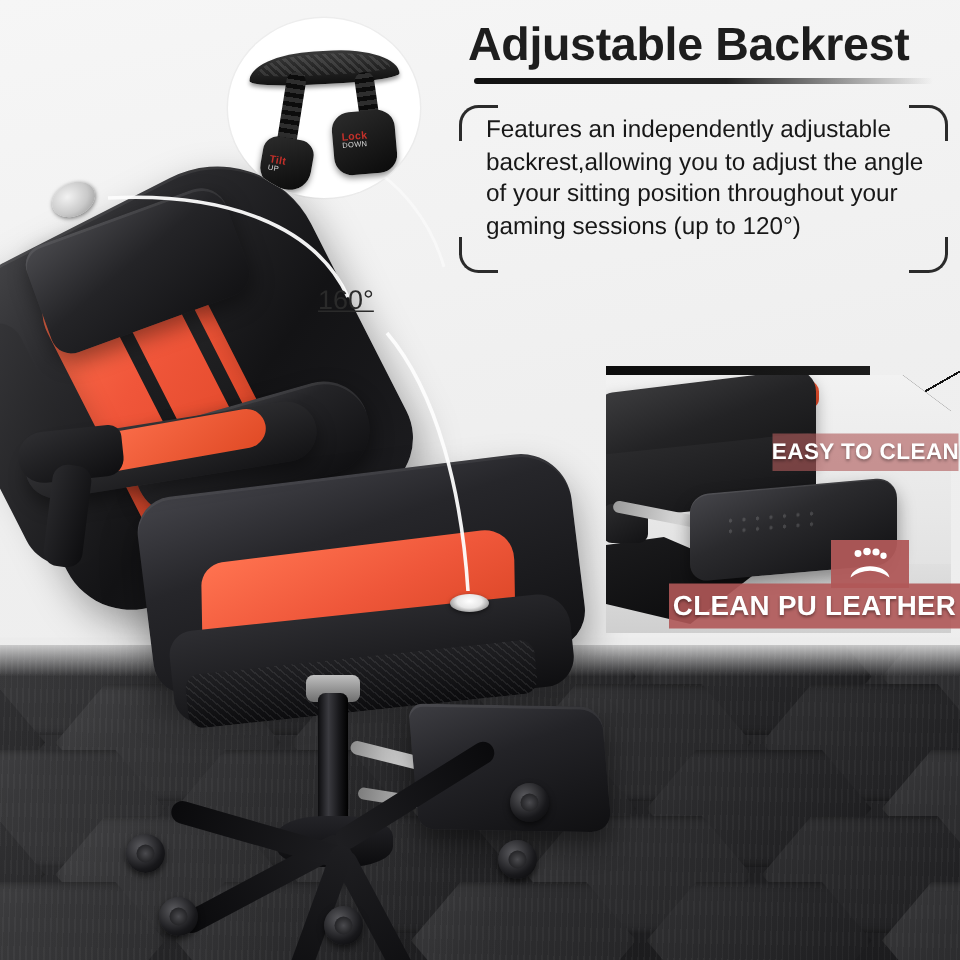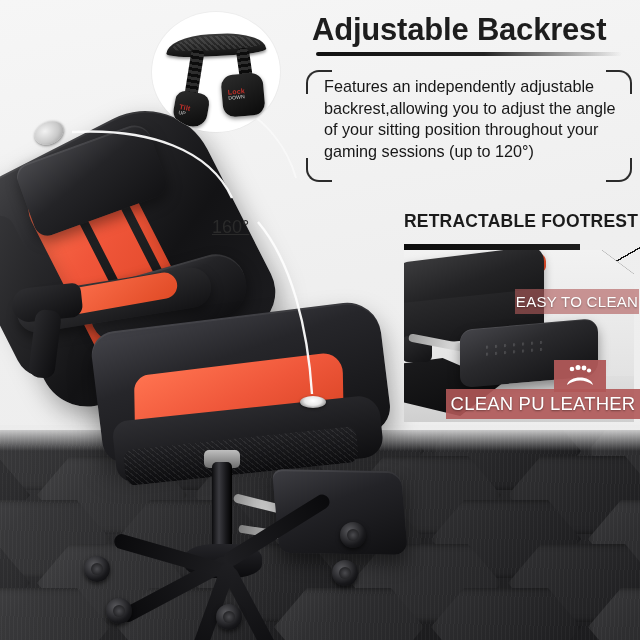--- a/index.html
+++ b/index.html
@@ -107,21 +107,21 @@
   .lever .marks {
     position:absolute; color:#c2302a; font-size:7px; font-weight:700; line-height:1;
     letter-spacing:.2px;
   }
   .lever .marks.m1 { left:27px; top:92px; transform:rotate(10deg); }
   .lever .marks.m2 { left:76px; top:76px; transform:rotate(-5deg); }
   .lever .marks .sm { color:#ddd; font-size:5px; font-weight:400; display:block; }
 
   
   .deg160 {
-    position:absolute; left:212px; top:217px;
+    position:absolute; left:212px; top:190px;
     font-size:18px; font-weight:500; color:#2a2a2a;text-decoration:underline;
   }
   .lead-svg { position:absolute; left:0; top:0; width:640px; height:640px; pointer-events:none; }
   .dot-marker {
     position:absolute; left:300px; top:396px; width:26px; height:12px;
     border-radius:50%;
     background:radial-gradient(ellipse at 50% 40%,#ffffff 0%,#e8e8e8 45%,#9a9a9a 75%,rgba(120,120,120,.25) 100%);
     box-shadow:0 1px 3px rgba(0,0,0,.5);
   }
 
@@ -193,21 +193,21 @@
     background:linear-gradient(160deg,#1c1c1e,#0a0a0b);
     clip-path:polygon(0 12%,46% 0,100% 44%,62% 100%,0 72%);
   }
   .fr-floor {
     position:absolute; left:0; bottom:0; width:230px; height:46px;
     background:linear-gradient(180deg,#dfdfdf,#cfcfcf);
   }
 
   
   .badge {
-    position:absolute; color:#fff; font-weight:400; white-space:nowrap;
+    position:absolute; color:#fff; font-weight:700; white-space:nowrap;
     display:flex; align-items:center; justify-content:center;text-align:right;
   }
   .badge.easy {
     left:515px; top:289px; width:124px; height:25px;
     background:rgba(176,90,90,.62);
     font-size:15px; letter-spacing:.3px;
     text-shadow:0 1px 2px rgba(0,0,0,.35);
   }
   .badge.leather {
     left:446px; top:389px; width:194px; height:30px;
@@ -477,21 +477,20 @@
   <div class="h-rule"></div>
 
   <div class="copy-wrap">
     <span class="brk tl"></span>
     <span class="brk tr"></span>
     <span class="brk bl"></span>
     <span class="brk br"></span>
     <div class="copy">Features an independently adjustable backrest,allowing you to adjust the angle of your sitting position throughout your gaming sessions (up to 120°)</div>
   </div>
 
-  <div class="fr-head">RETRACTABLE FOOTREST</div>
   <div class="fr-bar"></div>
   <div class="fr-diag"></div>
 
   <div class="fr-panel">
     <div class="fr-photo"></div>
     <div class="fr-floor"></div>
     <div class="fr-red1"></div>
     <div class="fr-red2"></div>
     <div class="fr-seat"></div>
     <div class="fr-seat2"></div>

